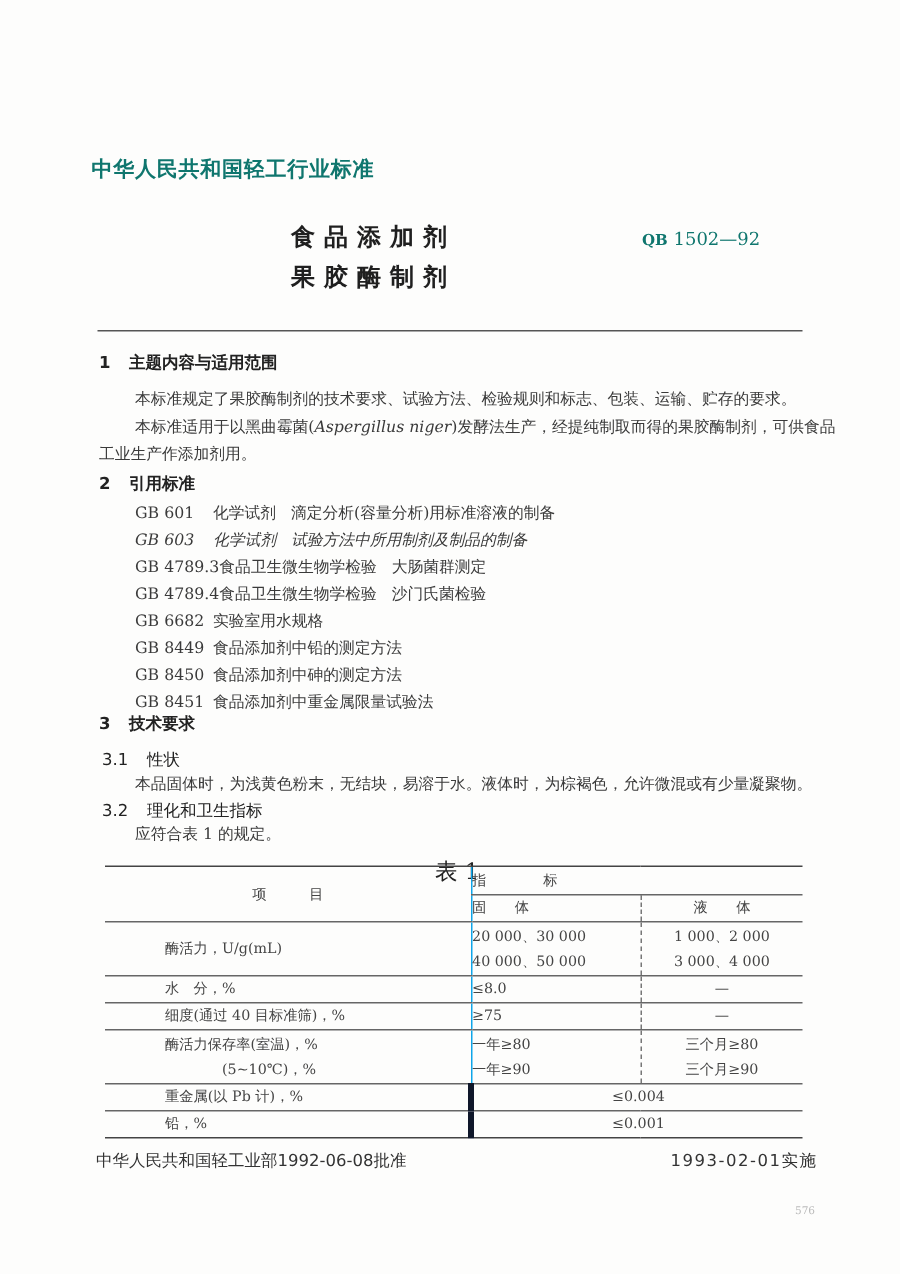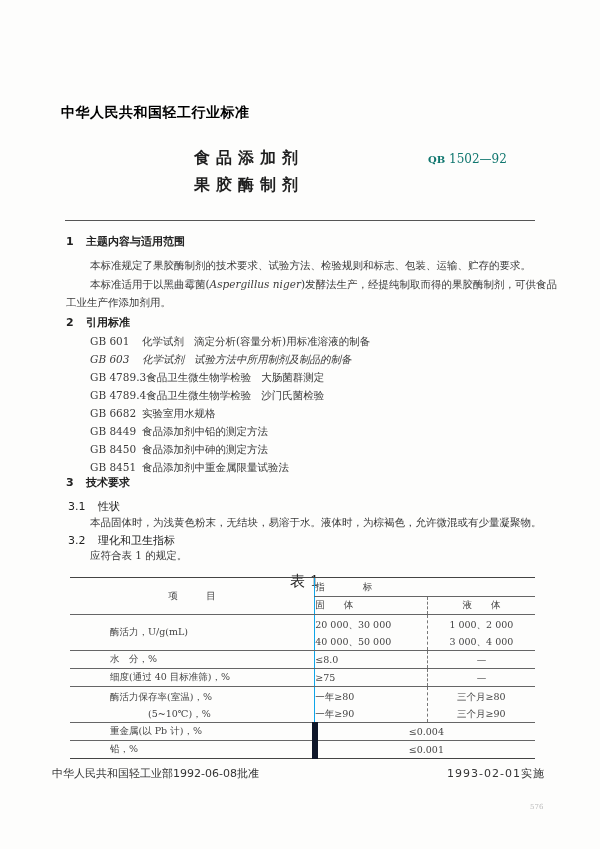--- a/index.html
+++ b/index.html
@@ -2,21 +2,21 @@
 <html><head>
 <meta charset="utf-8">
 <style>
   html, body { margin: 0; padding: 0; }
   body {
     width: 600px; height: 849px; background: #fdfdfc; position: relative; overflow: hidden;
     font-family: "DejaVu Serif", "Liberation Serif", serif; color: #333;
   }
   .abs { position: absolute; white-space: nowrap; }
   .sans { font-family: "DejaVu Sans", "Liberation Sans", sans-serif; }
-  .org { left: 61px; top: 104px; font-size: 14px; letter-spacing: 0.5px; color: #000000; font-weight: bold; }
+  .org { left: 61px; top: 104px; font-size: 14px; letter-spacing: 0.5px; color: #0f766e; font-weight: bold; }
   .title { left: 194px; font-size: 16px; letter-spacing: 6px; color: #1f1f1f; font-weight: bold; }
   .t1 { top: 148px; }
   .t2 { top: 175px; }
   .code { left: 428px; top: 152px; font-size: 12px; color: #0f766e; }
   .code b { font-size: 10px; }
   .rule { position: absolute; left: 65px; width: 470px; height: 1px; background: #555; }
   .h1 { left: 66px; font-size: 11px; color: #222; font-weight: bold; }
   .h1 .n { display: inline-block; width: 20px; }
   .h2 { left: 68px; font-size: 11px; color: #222; }
   .h2 .n { display: inline-block; width: 30px; }
@@ -29,24 +29,24 @@
     position: absolute; left: 70px; top: 577px; width: 465px; border-collapse: collapse;
     font-size: 9.5px; color: #444;
   }
   table.spec td { border-bottom: 1px solid #666; padding: 0; vertical-align: middle; }
   table.spec tr.top td { border-top: 1.5px solid #444; }
   table.spec tr.last td { border-bottom: 1.5px solid #444; }
   td.item { width: 220px; padding-left: 40px !important; text-align: left; }
   td.item.center { text-align: center; padding-left: 0 !important; }
   td.solid { width: 125px; text-align: left; border-left: 1px solid #0ea5e9; margin-top: 44px; }
   td.liquid { width: 120px; text-align: center; border-left: 1px dashed #777; }
-  td.span { text-align: center; border-left: 6px solid #0f172a; }
+  td.span { text-align: center; border-left: 4px solid #0f172a; }
   .stack div { line-height: 17px; }
   .indent { padding-left: 38px; }
-  .footer-left { left: 52px; top: 766px; font-size: 11px; color: #333; }
+  .footer-left { left: 64px; top: 766px; font-size: 11px; color: #333; }
   .footer-right { left: 447px; top: 766px; font-size: 11px; color: #333; letter-spacing: 1px; }
   .pageno { left: 530px; top: 803px; font-size: 7px; color: #bbb; }
 </style>
 </head>
 <body>
 
 <div class="abs org sans">中华人民共和国轻工行业标准</div>
 <div class="abs title t1 sans">食品添加剂</div>
 <div class="abs title t2 sans">果胶酶制剂</div>
 <div class="abs code"><b>QB</b> <span>1502—92</span></div>

